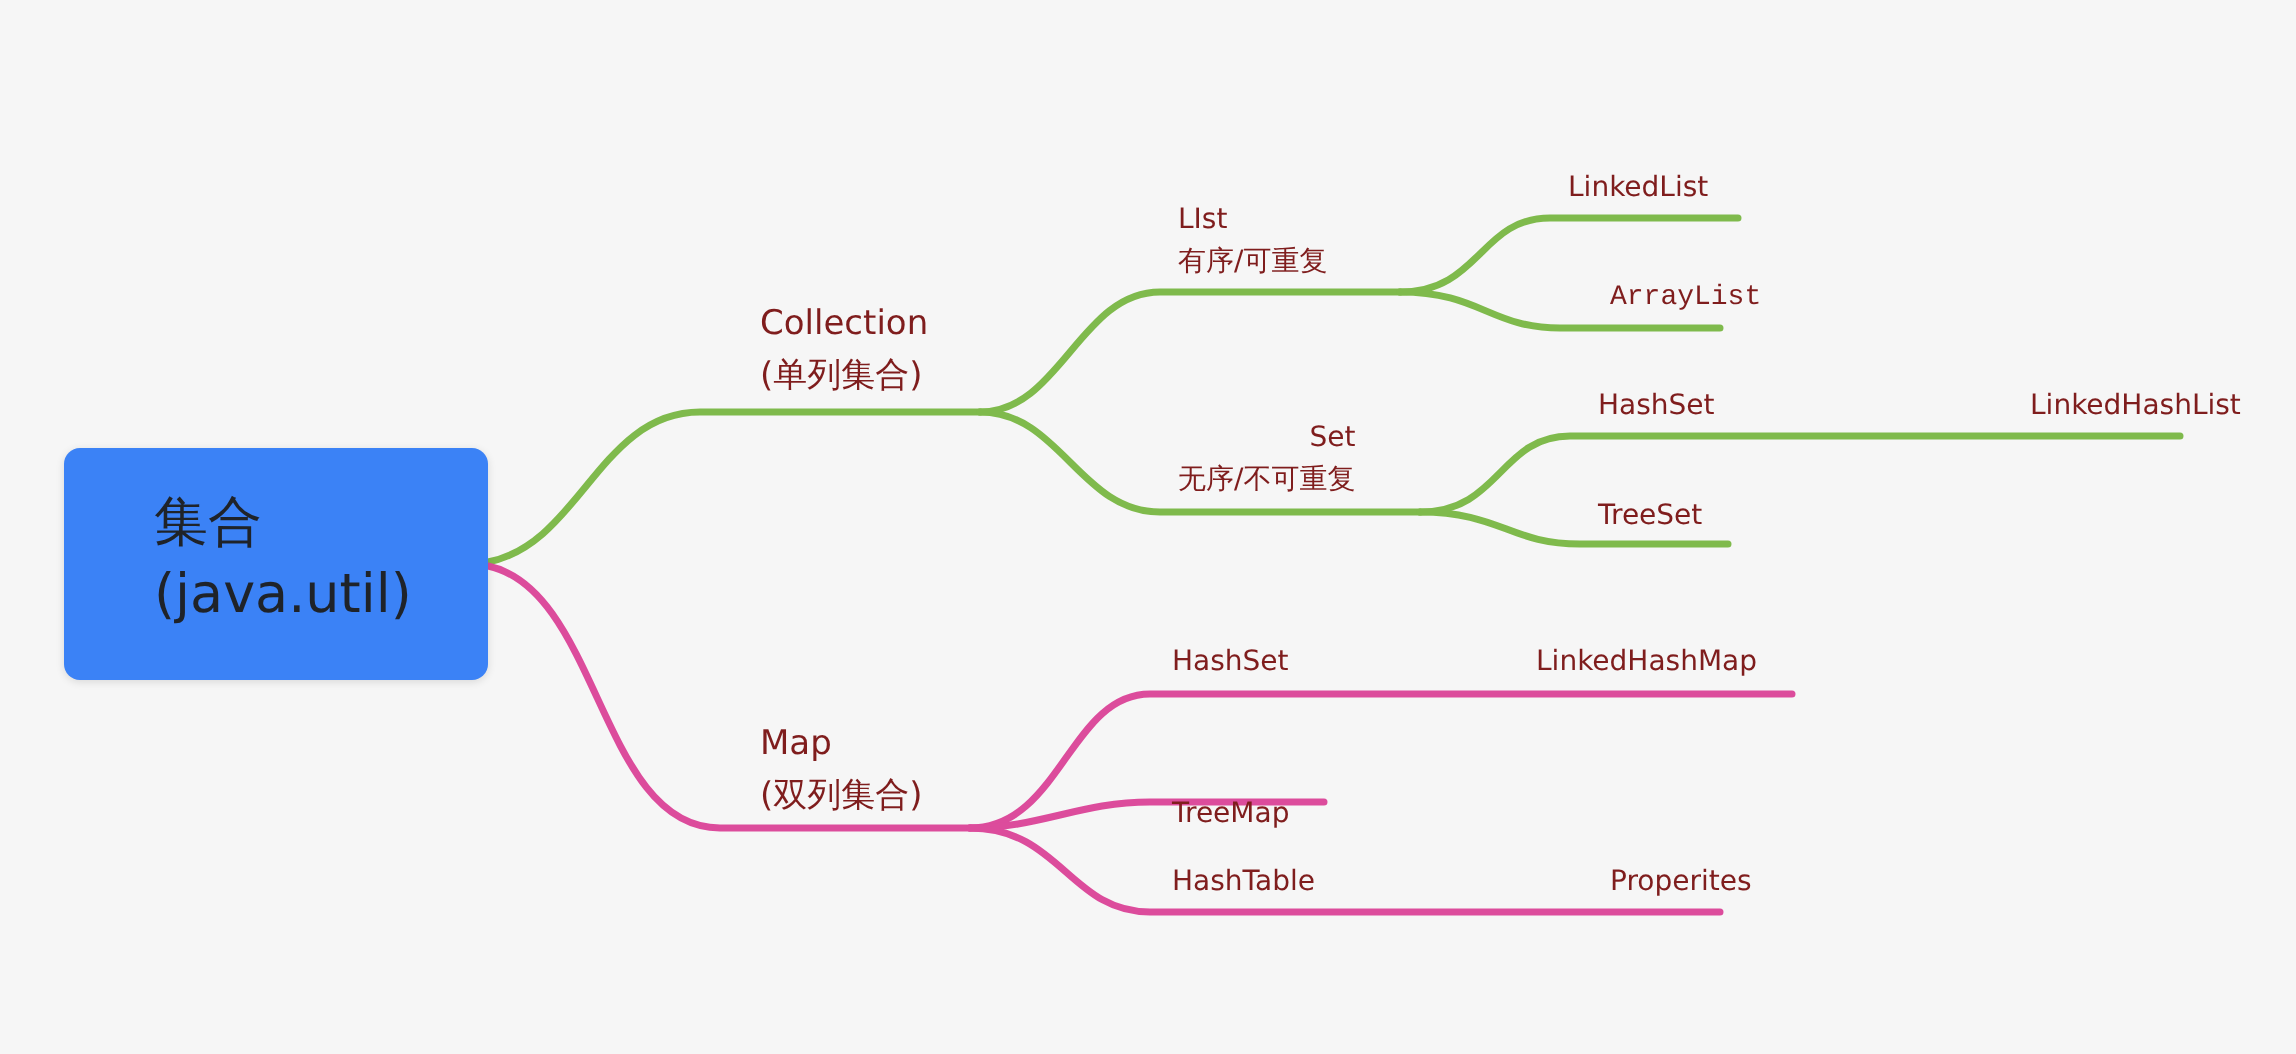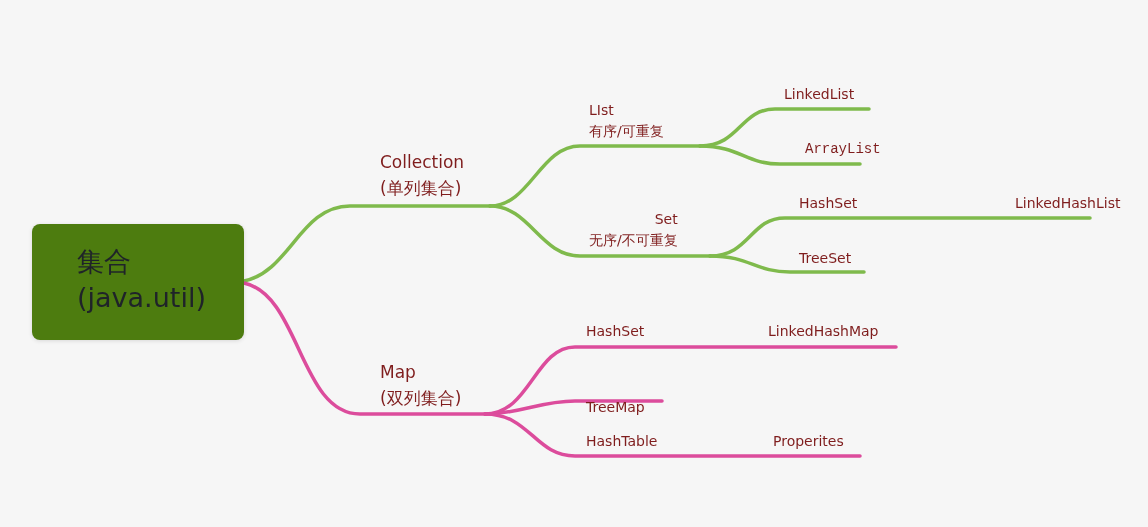--- a/index.html
+++ b/index.html
@@ -6,21 +6,21 @@
     body {
       width: 1148px; height: 527px; position: relative; overflow: hidden;
       background: #f6f6f6;
       font-family: "DejaVu Sans", "Liberation Sans", sans-serif;
       color: #222;
     }
     .canvas { position: absolute; left: 0; top: 0; width: 1148px; height: 527px; }
     svg.links { position: absolute; left: 0; top: 0; }
     .root {
       position: absolute; left: 32px; top: 224px; width: 212px; height: 116px;
-      background: #4d7c0f; border-radius: 8px;
+      background: #3b82f6; border-radius: 8px;
       box-shadow: 0 1px 4px rgba(0,0,0,0.12);
       box-sizing: border-box; padding: 20px 0 16px 45px;
       font-size: 27px; line-height: 36px; color: #1f2329;
     }
     .root div { white-space: nowrap; }
     .lbl { position: absolute; white-space: nowrap; color: #7f1d1d; }
     .l1 { font-size: 17px; line-height: 26px; }
     .l2 { font-size: 14px; line-height: 21px; }
     .l3 { font-size: 14px; line-height: 18px; }
   </style>
@@ -87,15 +87,15 @@
   <div class="lbl l3" style="left:805px; top:140px;font-family:Liberation Mono, monospace;">ArrayList</div>
 
   <div class="lbl l3" style="left:799px; top:194px;">HashSet</div>
   <div class="lbl l3" style="left:1015px; top:194px;">LinkedHashList</div>
   <div class="lbl l3" style="left:799px; top:249px;">TreeSet</div>
 
   <div class="lbl l3" style="left:586px; top:322px;">HashSet</div>
   <div class="lbl l3" style="left:768px; top:322px;text-align:center;">LinkedHashMap</div>
   <div class="lbl l3" style="left:586px; top:398px;">TreeMap</div>
   <div class="lbl l3" style="left:586px; top:432px;text-align:center;">HashTable</div>
-  <div class="lbl l3" style="left:773px; top:432px;text-align:center;">Properites</div>
+  <div class="lbl l3" style="left:805px; top:432px;text-align:center;">Properites</div>
 
 </div>
 
 </body></html>

